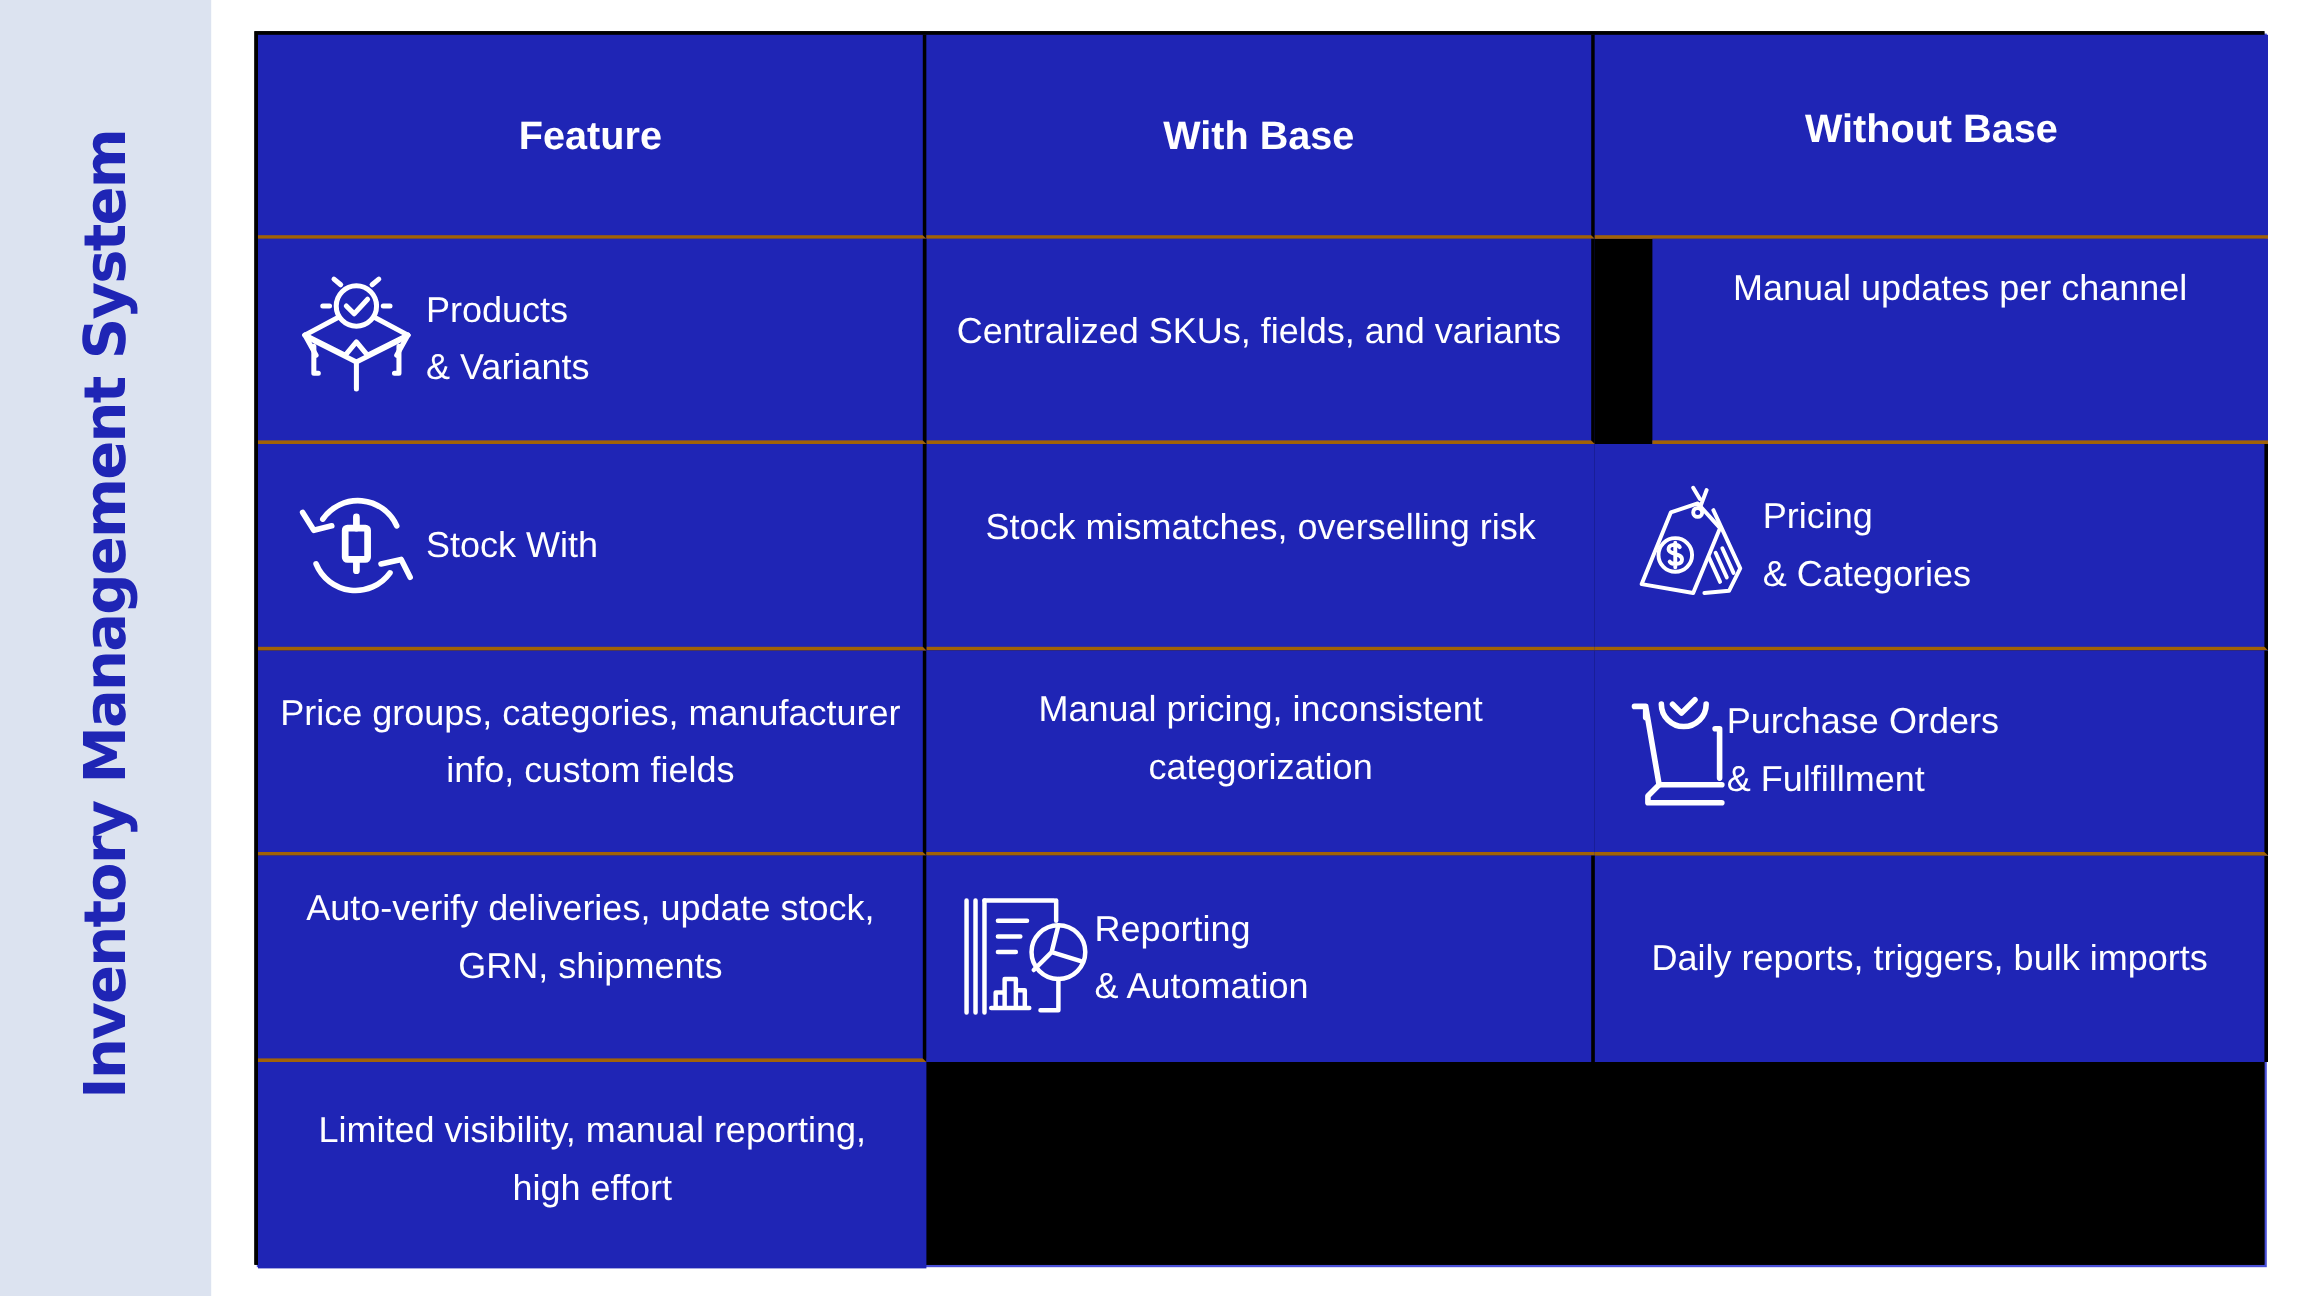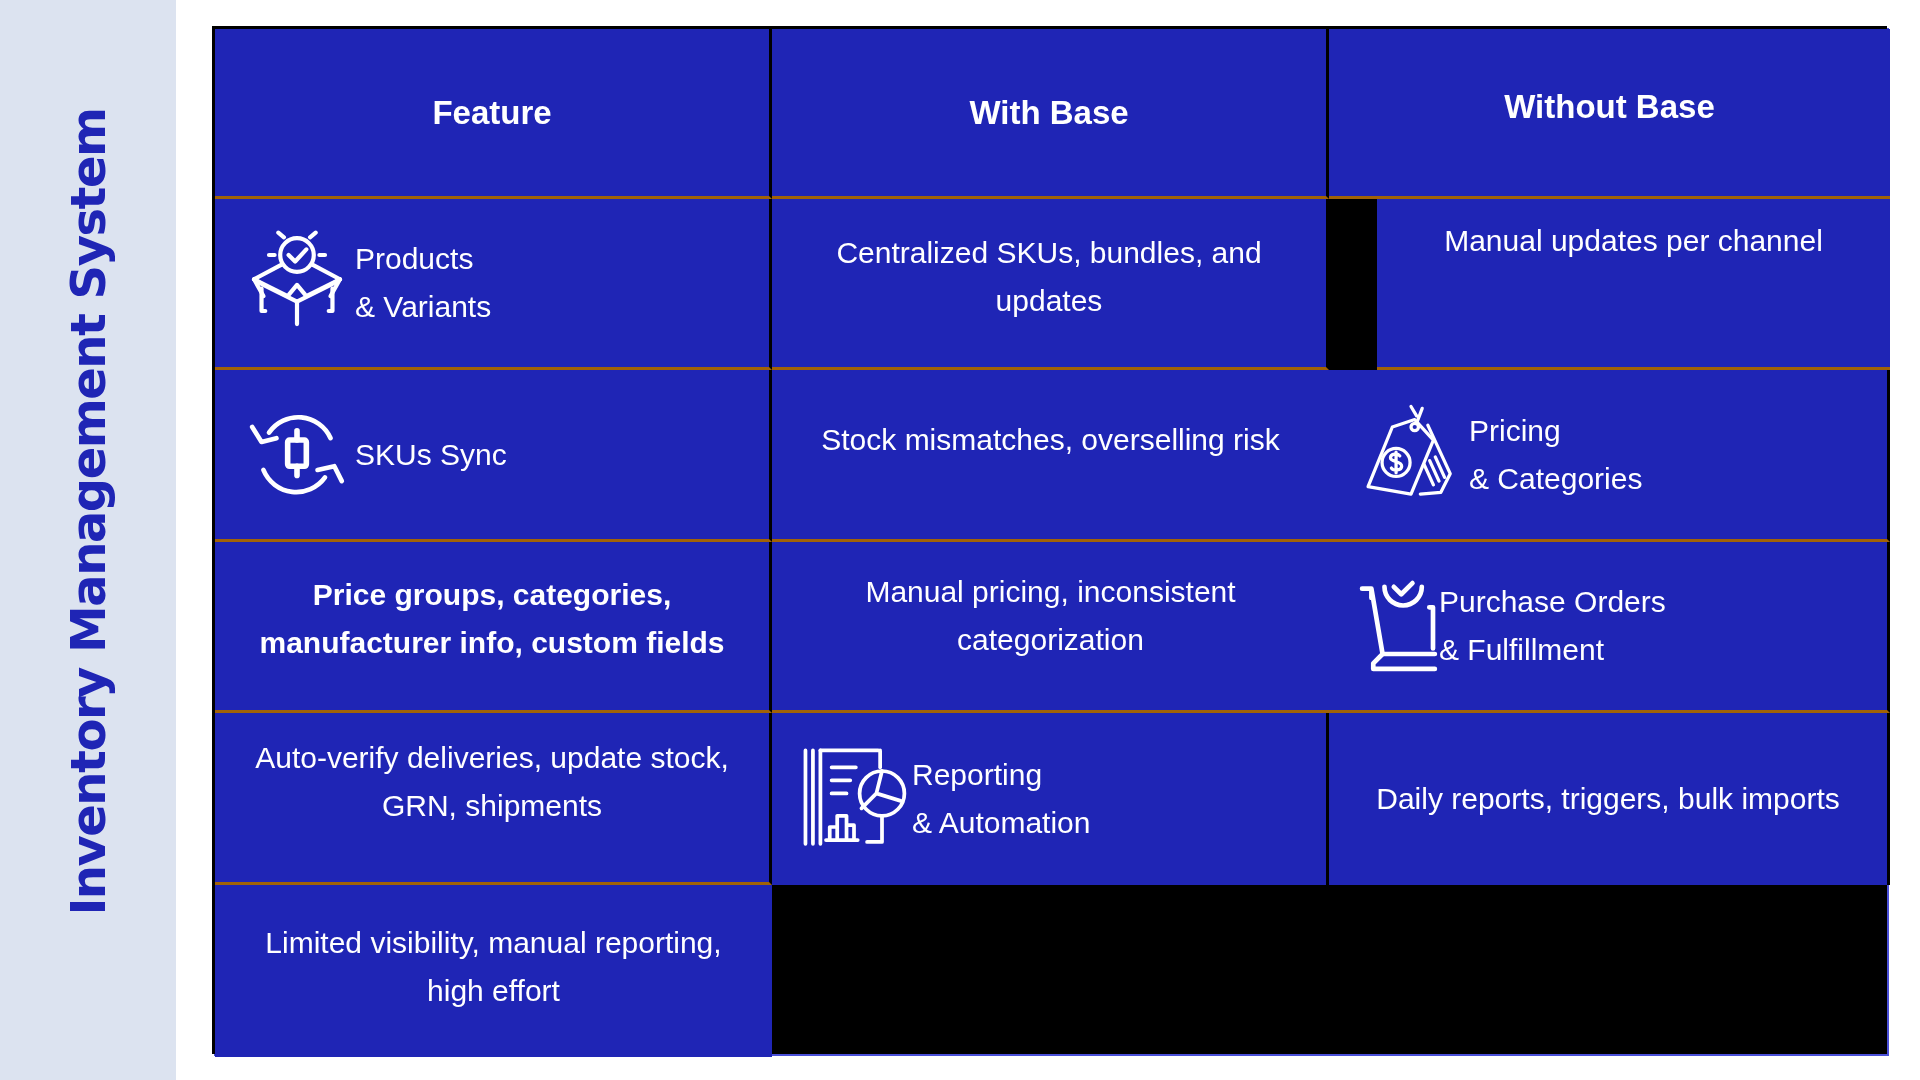--- a/index.html
+++ b/index.html
@@ -115,39 +115,39 @@
         <path d="M22 66 v24 h4 M98 66 v24 h-4 M60 80 v24"></path>
         <path d="M14 56 l10 18 M106 56 l-10 18"></path>
       </svg>
     </div>
     <div class="feature-label">
       <span>Products</span>
       <span>&amp; Variants</span>
     </div>
   </div>
   <div class="cell">
-    <span class="val-text" style="margin-top:-12px;">Centralized SKUs, bundles, and updates</span>
+    <span class="val-text" style="margin-top:-12px;">Centralized SKUs, fields, and variants</span>
   </div>
   <div class="cell last-col top">
     <span class="val-text" style="margin-top:18px;">Manual updates per channel</span>
   </div>
 
   <div class="cell feature-cell">
     <div class="feature-icon">
       <svg viewBox="0 0 120 120" fill="none" stroke="#fff" stroke-width="5" stroke-linecap="round" stroke-linejoin="round">
         <path d="M30 36 A38 38 0 0 1 96 42"></path>
         <path d="M12 30 l10 16 l16 -4"></path>
         <path d="M90 84 A38 38 0 0 1 24 76"></path>
         <path d="M108 88 l-8 -16 l-18 4"></path>
         <rect x="50" y="44" width="20" height="28" rx="2" stroke-width="6"></rect>
         <path d="M60 34 v10 M60 72 v10" stroke-width="6"></path>
       </svg>
     </div>
     <div class="feature-label">
-      <span>SKUs Sync</span>
+      <span>Stock With</span>
     </div>
   </div>
   <div class="cell last-col">
     <span class="val-text" style="margin-top:-30px;">Stock mismatches, overselling risk</span>
   </div>
 
   <div class="cell feature-cell">
     <div class="feature-icon">
       <svg viewBox="0 0 120 120" fill="none" stroke="#fff" stroke-width="3.5" stroke-linecap="round" stroke-linejoin="round">
         <path d="M64 22 L40 30 L14 94 L60 102 L84 44 Z"></path>
@@ -158,21 +158,21 @@
         <path d="M48 61 c-2 -3 -10 -3 -10 2 c0 5 12 3 12 9 c0 5 -9 5 -11 2 M44 57 v22"></path>
         <path d="M80 66 l10 22 M86 62 l10 22 M74 70 l10 22"></path>
       </svg>
     </div>
     <div class="feature-label">
       <span>Pricing</span>
       <span>&amp; Categories</span>
     </div>
   </div>
   <div class="cell">
-    <span class="val-text" style="margin-top:-14px;font-weight:bold;">Price groups, categories, manufacturer info, custom fields</span>
+    <span class="val-text" style="margin-top:-14px;">Price groups, categories, manufacturer info, custom fields</span>
   </div>
   <div class="cell last-col">
     <span class="val-text" style="margin-top:-20px;">Manual pricing, inconsistent categorization</span>
   </div>
 
   <div class="cell feature-cell">
     <div class="feature-icon" style="left:20px;">
       <svg viewBox="0 0 120 120" fill="none" stroke="#fff" stroke-width="5" stroke-linecap="round" stroke-linejoin="round">
         <path d="M14 20 h10 l12 70 h56 M24 20 v10"></path>
         <path d="M38 18 A20 20 0 0 0 78 18"></path>

